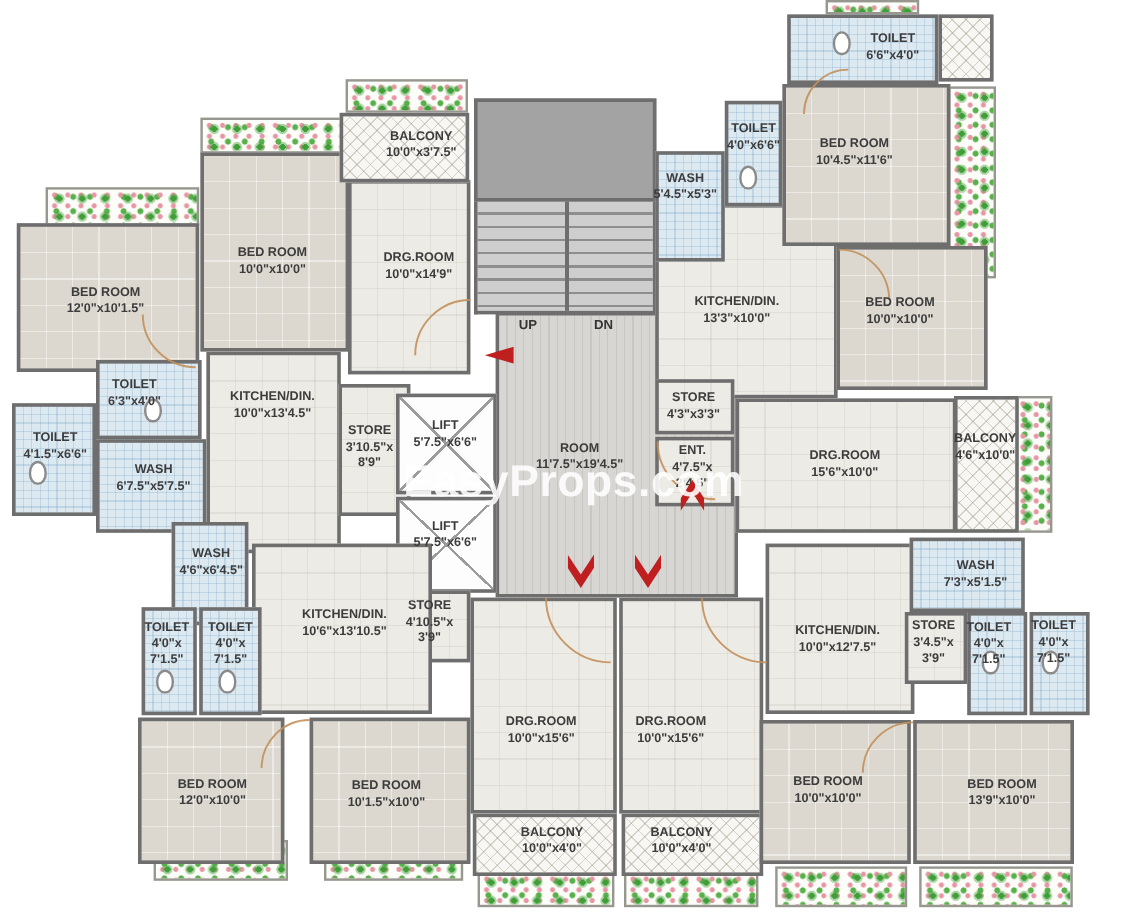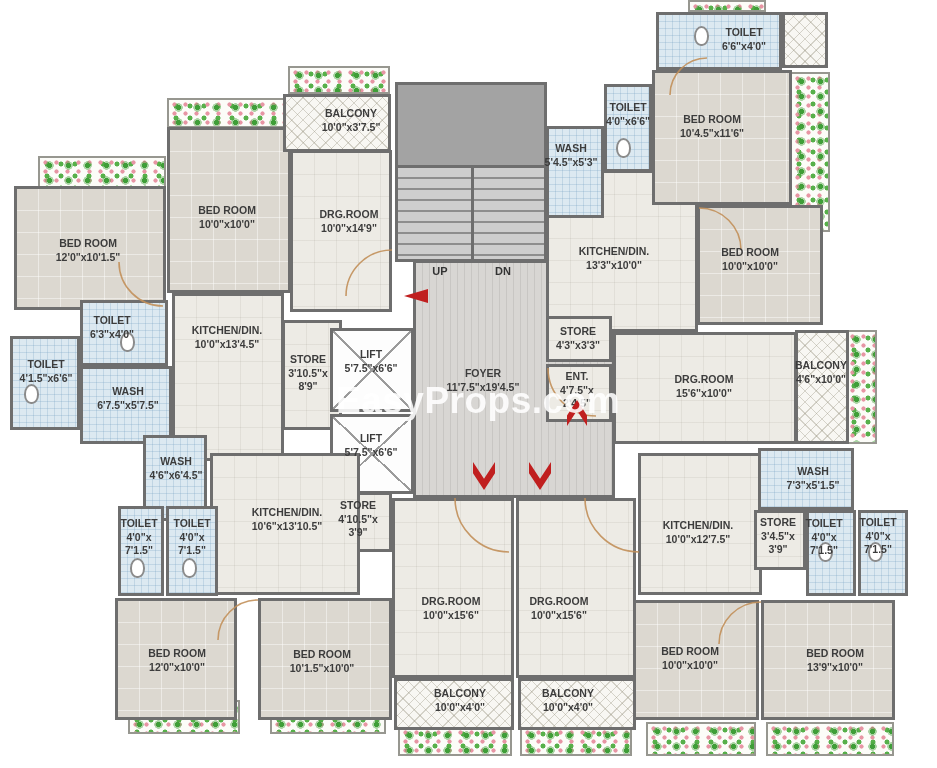--- a/index.html
+++ b/index.html
@@ -176,21 +176,21 @@
     </div>
   <div class="lbl" style="left:371px;top:362px;width:64px;">
       <span>LIFT</span>
       <span>5'7.5"x6'6"</span>
     </div>
   <div class="lbl" style="left:371px;top:446px;width:64px;">
       <span>LIFT</span>
       <span>5'7.5"x6'6"</span>
     </div>
   <div class="lbl" style="left:483px;top:381px;width:110px;">
-      <span>FOYER</span>
+      <span>ROOM</span>
       <span>11'7.5"x19'4.5"</span>
     </div>
   <div class="lbl" style="left:358px;top:519px;width:56px;">
       <span>STORE</span>
       <span>4'10.5"x 3'9"</span>
     </div>
   <div class="lbl" style="left:578px;top:339px;width:64px;">
       <span>STORE</span>
       <span>4'3"x3'3"</span>
     </div>

